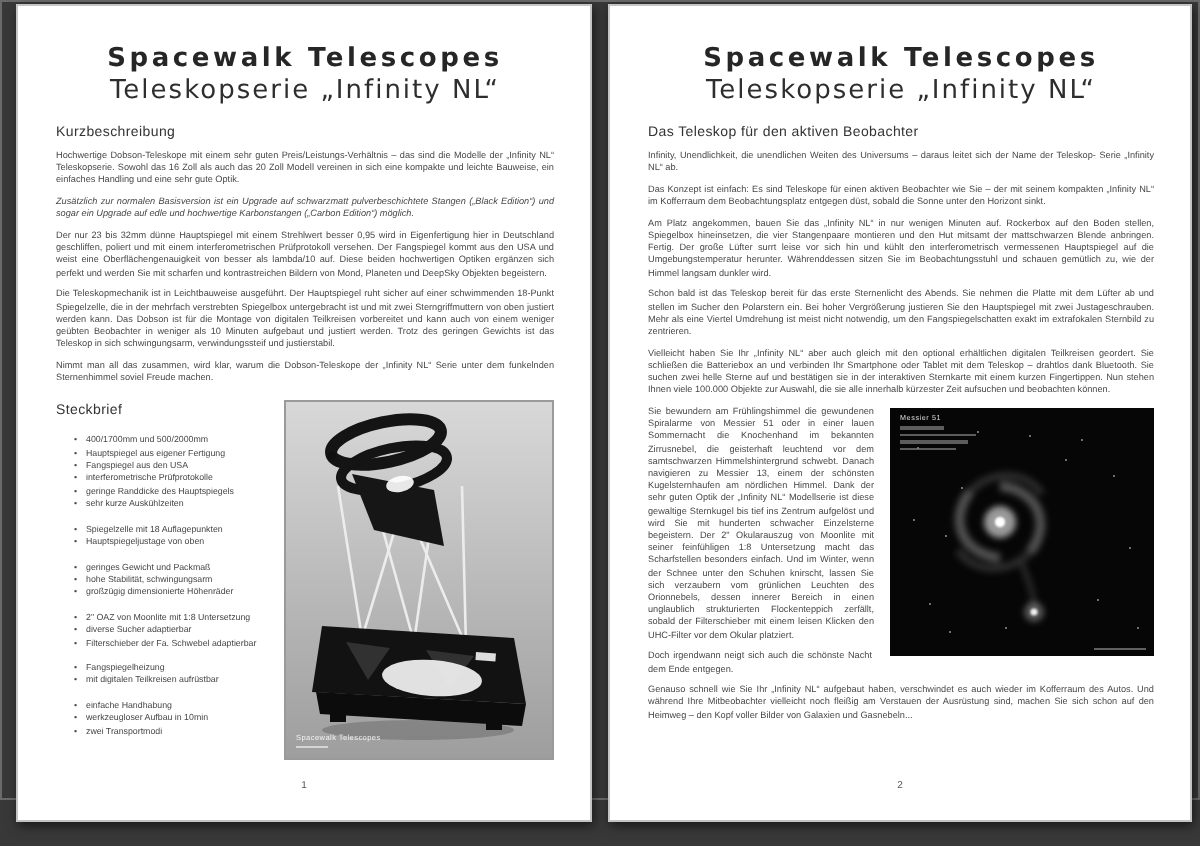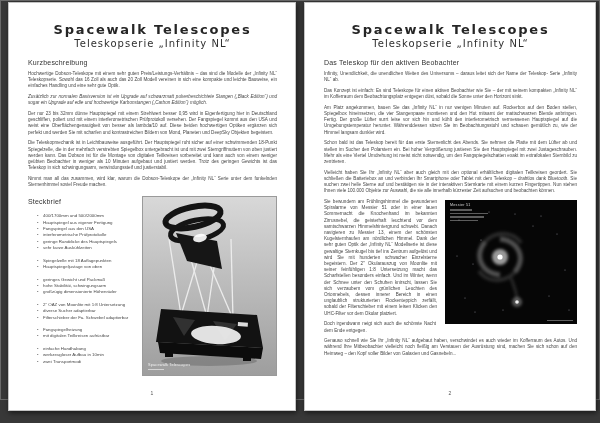--- a/index.html
+++ b/index.html
@@ -7,21 +7,21 @@
   .stage { position: relative; width: 600px; height: 400px; background: #383838; box-shadow: inset 0 0 0 1px #6a6a6a; }
 
   .page { position: absolute; top: 2px; height: 409px; background: #ffffff; border: 1px solid #c4c4c4;
           box-shadow: 1px 2px 5px rgba(0,0,0,.55); overflow: hidden; }
   .page-1 { left: 8px; width: 288px; }
   .page-2 { left: 304px; width: 292px; }
   .inner { padding: 19px 18px 0 19px; height: 100%; }
 
   .doc-title { text-align: center; font-family: "DejaVu Sans", sans-serif; font-weight: bold;
                font-size: 13px; letter-spacing: 1.8px; color: #262626; white-space: nowrap; }
-  .doc-subtitle { text-align: center; font-family: "DejaVu Sans", sans-serif; font-size: 10px;
+  .doc-subtitle { text-align: center; font-family: "DejaVu Sans", sans-serif; font-size: 13px;
                   letter-spacing: 1px; color: #2e2e2e; margin-top: 1px; }
 
   .h1 { font-size: 7px; color: #333; margin: 10px 0 5px; letter-spacing: .2px; }
   p.body { font-size: 4.6px; line-height: 6.2px; color: #474747; text-align: justify; margin-bottom: 4.5px; }
   p.italic { font-style: italic; }
 
   .row { display: flex; margin-top: 2px; }
   .bullets { flex: 1 1 auto; padding-left: 9px; padding-top: 3px; }
   .bullets ul { list-style: none; margin-bottom: 6px; }
   .bullets li { font-size: 4.4px; line-height: 6.4px; color: #474747; padding-left: 6px; position: relative; }

